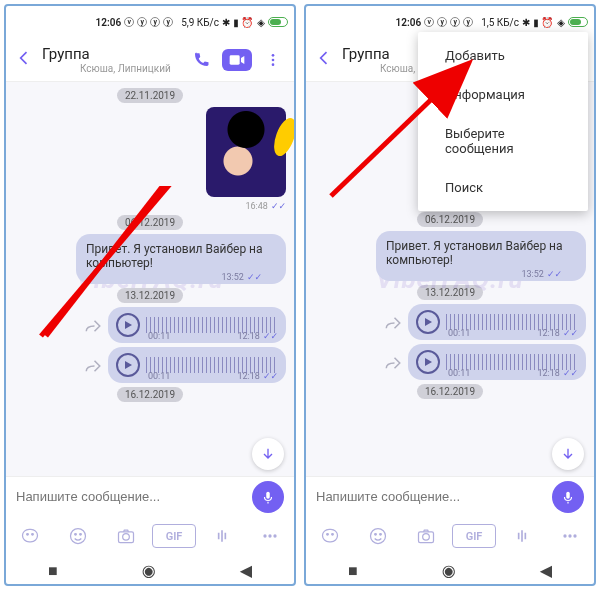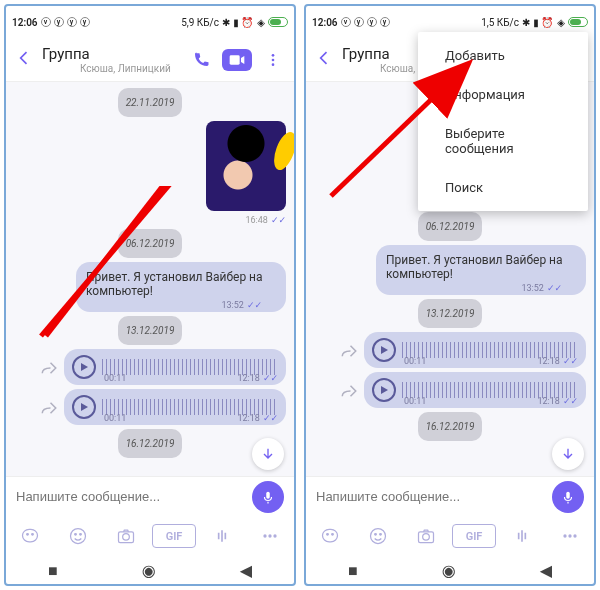--- a/index.html
+++ b/index.html
@@ -19,27 +19,27 @@
     display: flex;
     flex-direction: column;
     position: relative;
     overflow: hidden;
     background: #fff;
   }
   .status-bar {
     height: 20px;
     display: flex;
     align-items: center;
-    justify-content: space-between;
+    justify-content: flex-end;
     padding: 16px 6px;
     font-size: 10px;
     color: #222;
   }
   .status-left { font-weight: 600; display:flex; align-items:center; gap:3px;}
-  .status-right { display: flex; align-items: center; gap: 3px; }
+  .status-right { display: flex; align-items: center; gap: 3px; margin-left: 8px; }
   .sicon { width:10px;height:10px;border-radius:50%;border:1px solid #888; font-size:7px; display:inline-flex;align-items:center;justify-content:center;}
   .batt { width:20px;height:10px;border:1px solid #4caf50;border-radius:5px;position:relative;}
   .batt::after{content:"";position:absolute;left:1px;top:1px;bottom:1px;width:60%;background:#4caf50;border-radius:3px;}
 
   .chat-header {
     height: 44px;
     display: flex;
     align-items: center;
     padding: 0 8px;
     gap: 8px;
@@ -60,23 +60,22 @@
     display: flex;
     flex-direction: column;
     gap: 4px;
     position: relative;
   }
   .date-chip {
     align-self: center;
     background: #d0d0d8;
     color: #555;
     font-size: 10px;
-    padding: 9px 8px;
+    padding: 2px 8px;
     border-radius: 10px;
-    font-style: italic;
   }
   .sticker-row { display:flex; justify-content:flex-end; align-items:flex-end; gap:4px;}
   .sticker {
     width: 80px; height: 90px;
     background: radial-gradient(circle at 50% 25%, #000 0 18px, transparent 19px),
                 radial-gradient(circle at 40% 60%, #f2c9b0 0 14px, transparent 15px),
                 linear-gradient(#2a1a6b,#2a1a6b);
     border-radius: 8px;
     position:relative;
   }
@@ -91,21 +90,21 @@
     font-size: 12px;
     padding: 8px 10px 14px 10px;
     border-radius: 14px;
     position: relative;
   }
   .bubble .bmeta { position:absolute; right:24px; bottom:2px; font-size:9px;color:#7b7ba0;display:flex;gap:3px;align-items:center;}
   .checks{color:#6a6ae0;}
 
   .voice {
     align-self: flex-end;
-    width: 222px;
+    width: 178px;
     background: #cfd3ec;
     border-radius: 14px;
     padding: 6px 8px;
     display:flex;
     align-items:center;
     gap:6px;
     position:relative;
   }
   .play { width:24px;height:24px;border:2px solid #5a5a9a;border-radius:50%;display:flex;align-items:center;justify-content:center;color:#5a5a9a;}
   .wave { flex:1;height:16px; background:

